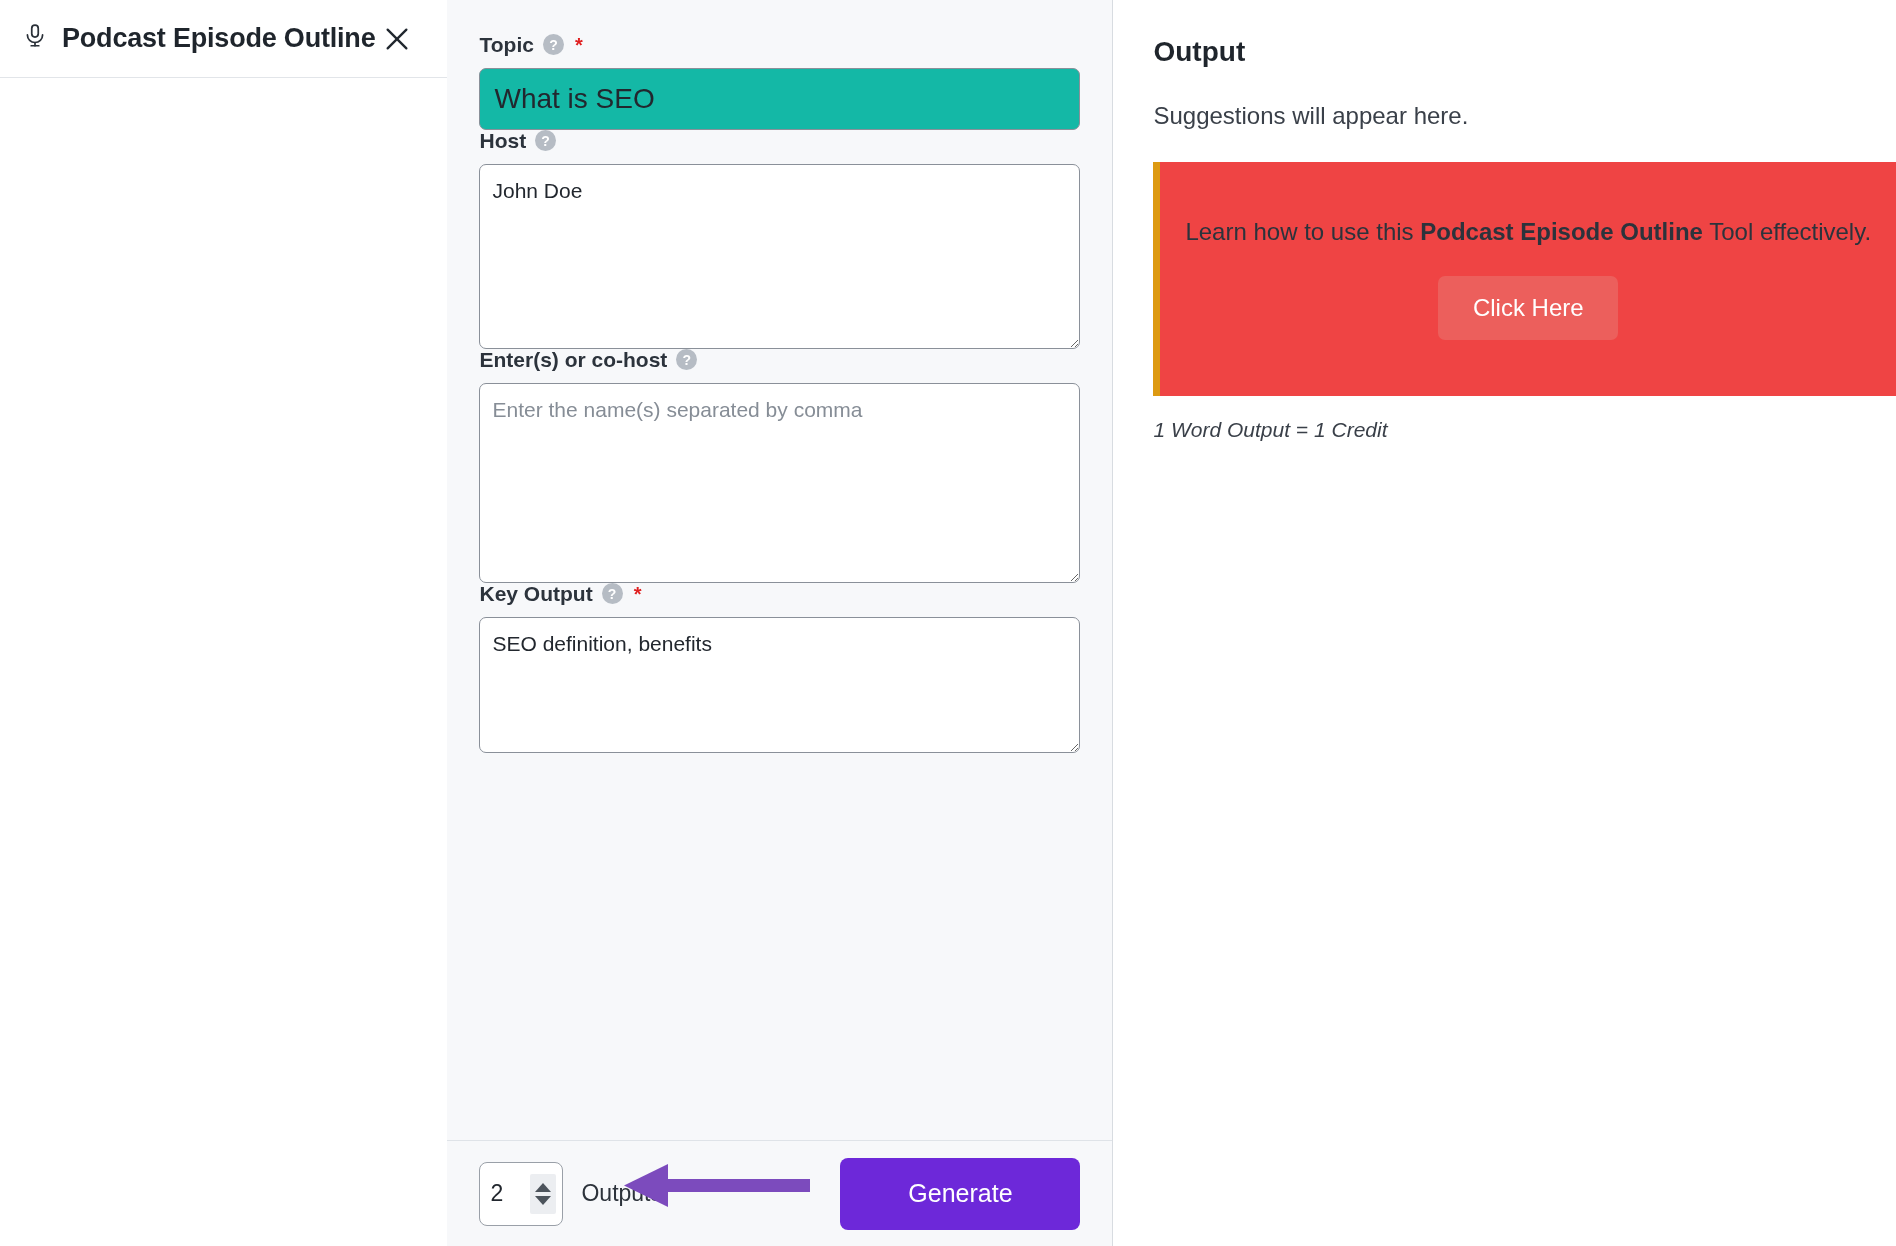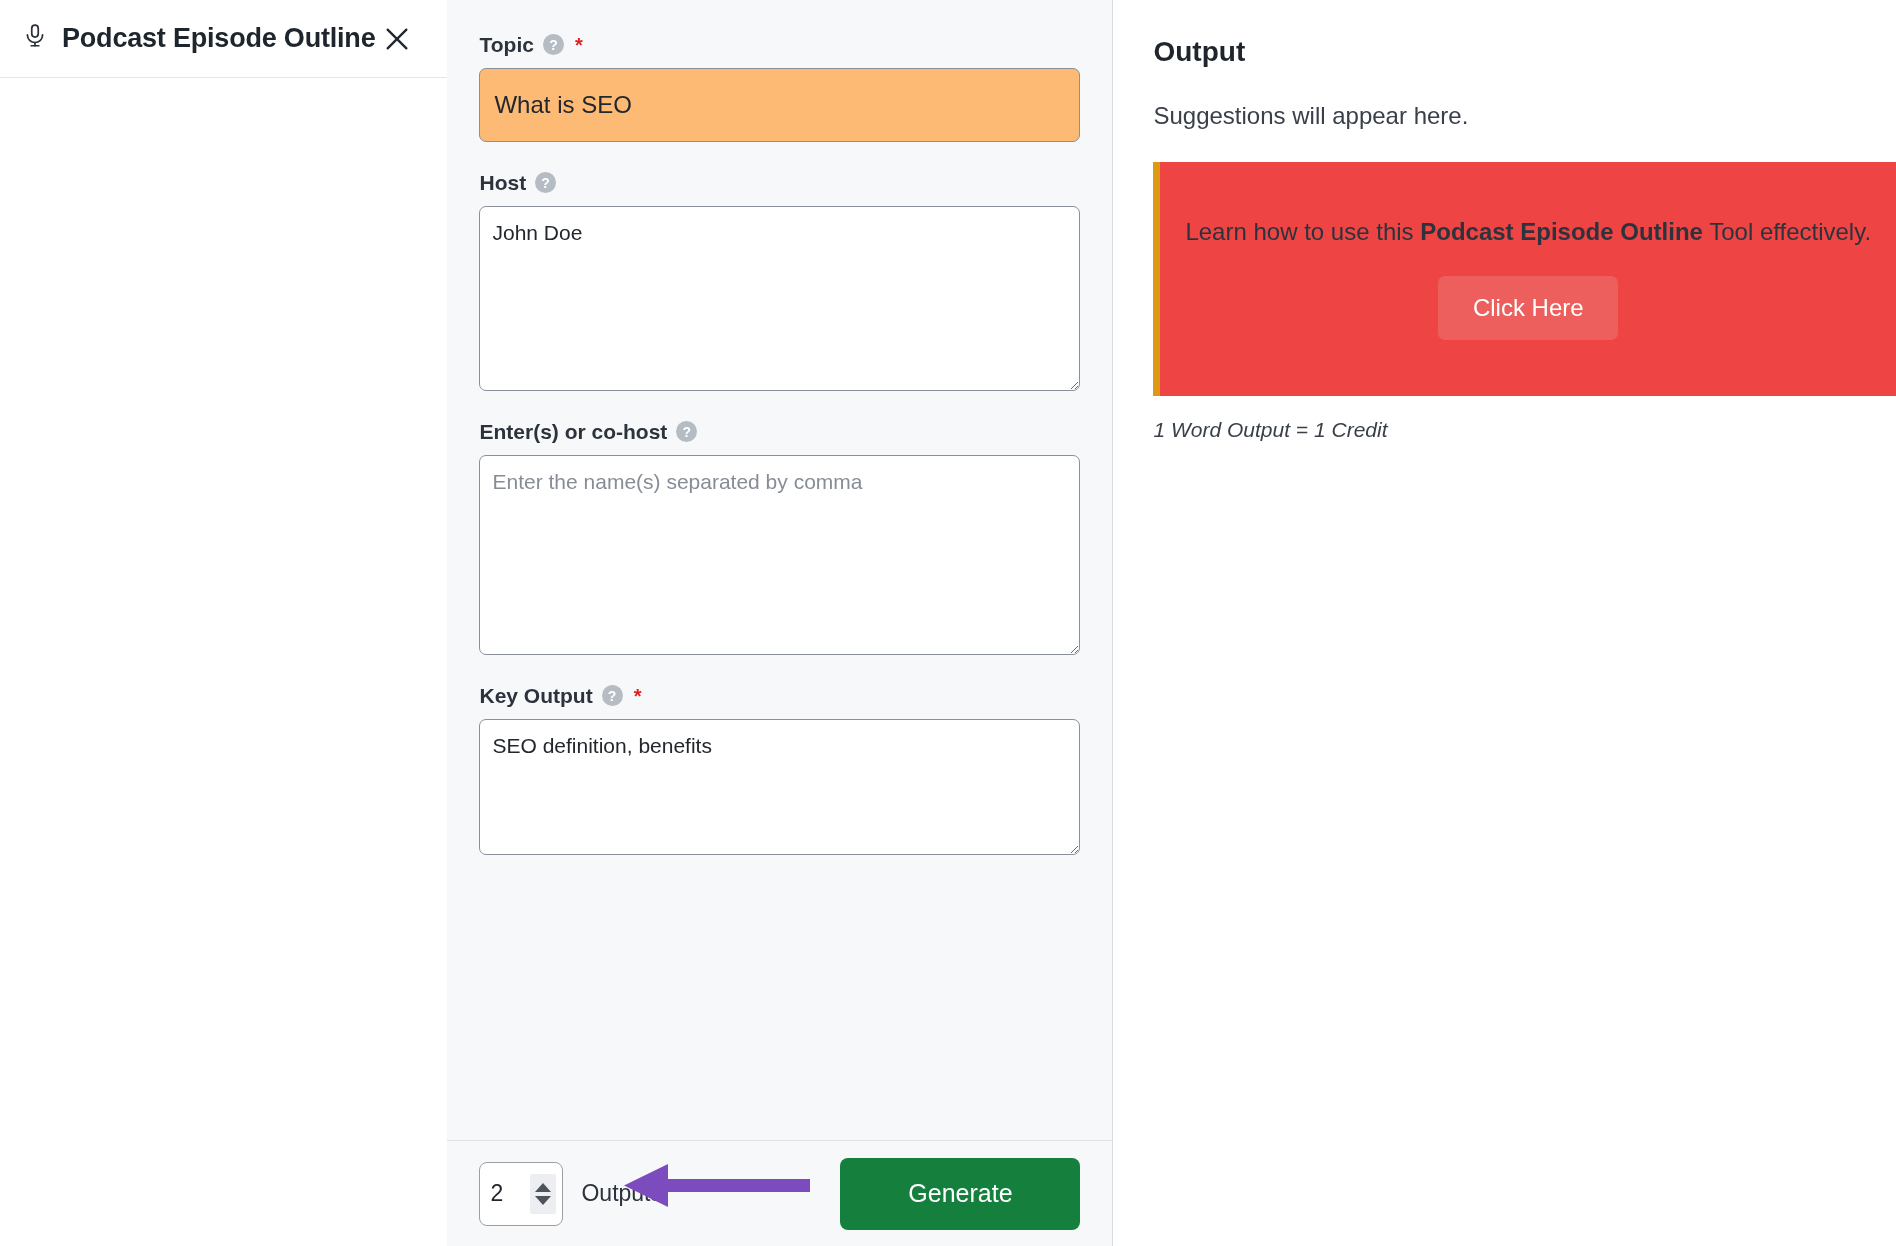--- a/index.html
+++ b/index.html
@@ -78,21 +78,21 @@
     display: flex;
     flex-direction: column;
     min-height: 0;
   }
   .form-scroll {
     flex: 1 1 auto;
     overflow: hidden;
     padding: 34px 32px 0 32px;
     position: relative;
   }
-  .field { margin-bottom: 30px; }
+  .field { }
   .field-label {
     display: flex;
     align-items: center;
     gap: 9px;
     margin-bottom: 13px;
     font-size: 21px;
     font-weight: bold;
     color: #2c333c;
     line-height: 1;
   }
@@ -114,25 +114,25 @@
   .required-star {
     color: #e02020;
     font-size: 20px;
     font-weight: bold;
     line-height: 1;
     margin-left: 2px;
   }
 
   .text-input {
     width: 100%;
-    height: 74px;
+    height: 62px;
     border: 1px solid #8a9099;
     border-radius: 7px;
-    background: #fdba74;
-    font-size: 24px;
+    background: #14b8a6;
+    font-size: 28px;
     color: #22272e;
     padding: 0 14px;
     font-family: "Liberation Sans", sans-serif;
     outline: none;
   }
   .text-area {
     width: 100%;
     border: 1px solid #8a9099;
     border-radius: 7px;
     background: #ffffff;
@@ -199,21 +199,21 @@
   .spin-down { border-top: 9px solid #4c535b; }
 
   .outputs-label {
     font-size: 23px;
     color: #2d333b;
   }
   .footer-spacer { flex: 1 1 auto; }
   .generate-btn {
     width: 240px;
     height: 72px;
-    background: #15803d;
+    background: #6d28d9;
     border: none;
     border-radius: 8px;
     color: #ffffff;
     font-size: 25px;
     font-family: "Liberation Sans", sans-serif;
     cursor: pointer;
     display: flex;
     align-items: center;
     justify-content: center;
   }

